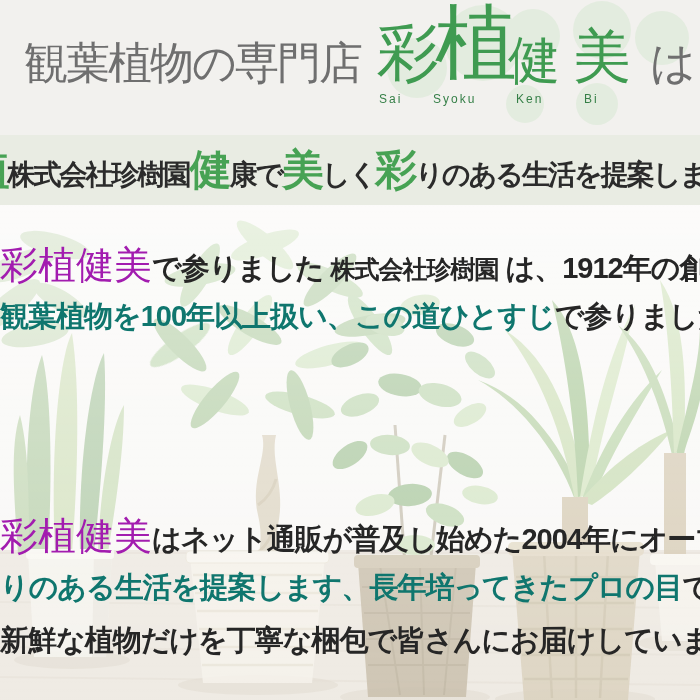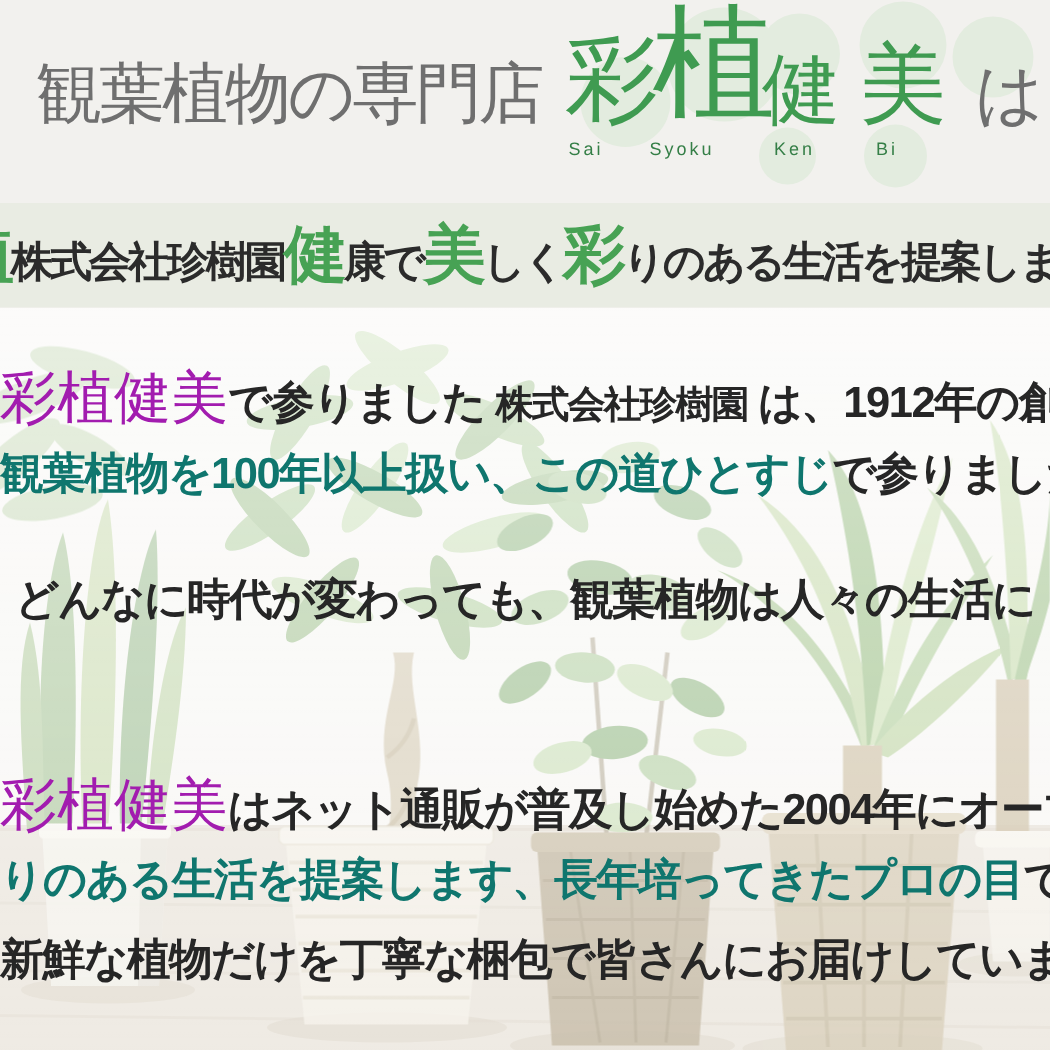--- a/index.html
+++ b/index.html
@@ -264,21 +264,20 @@
     </div>
   </div>
 
   <div class="line l-p1l1">
     <span class="brand">彩植健美</span><span>で参りました </span><span class="company">株式会社珍樹園</span><span> は、1912年の創業から</span>
   </div>
   <div class="line l-p1l2">
     <span class="gtxt">観葉植物を100年以上扱い、この道ひとすじ</span><span>で参りました。</span>
   </div>
 
-  <div class="line l-p2l1">どんなに時代が変わっても、観葉植物は人々の生活に</div>
 
   <div class="line l-p3l1">
     <span class="brand">彩植健美</span><span>はネット通販が普及し始めた2004年にオープン。</span>
   </div>
   <div class="line l-p3l2">
     <span class="gtxt">りのある生活を提案します、長年培ってきたプロの目</span><span>で厳選した</span>
   </div>
   <div class="line l-p3l3">新鮮な植物だけを丁寧な梱包で皆さんにお届けしています。</div>
 
 </div>

